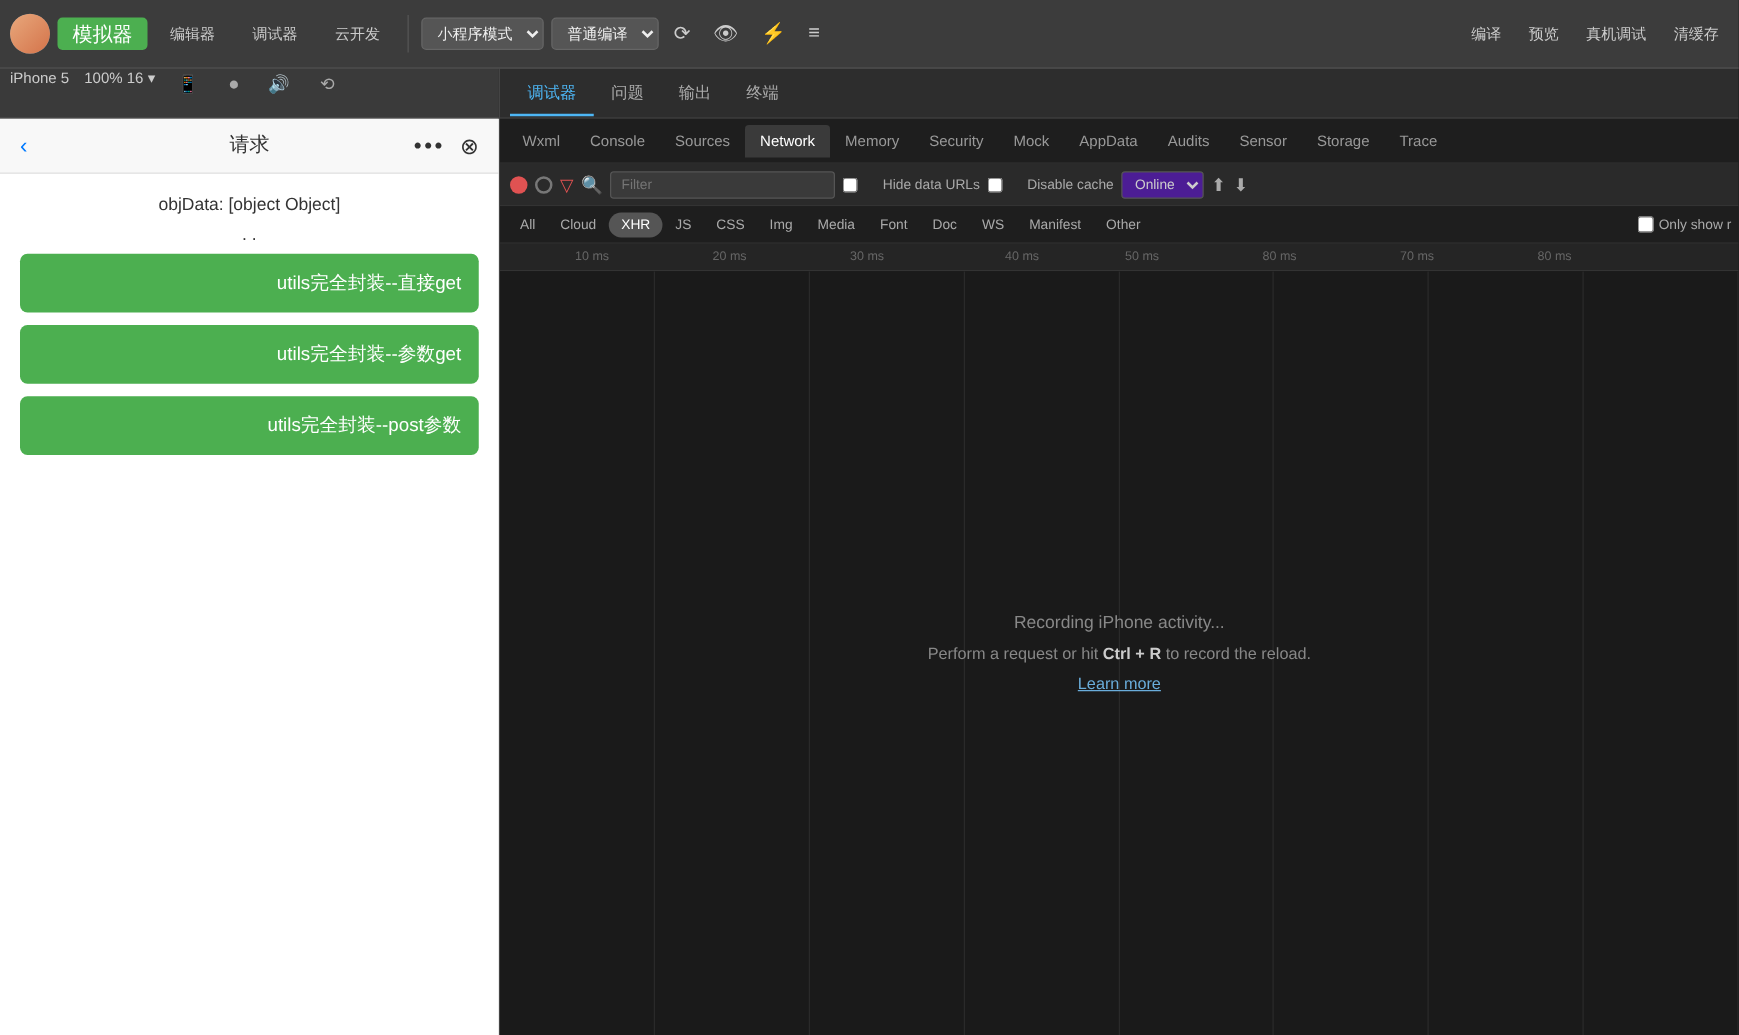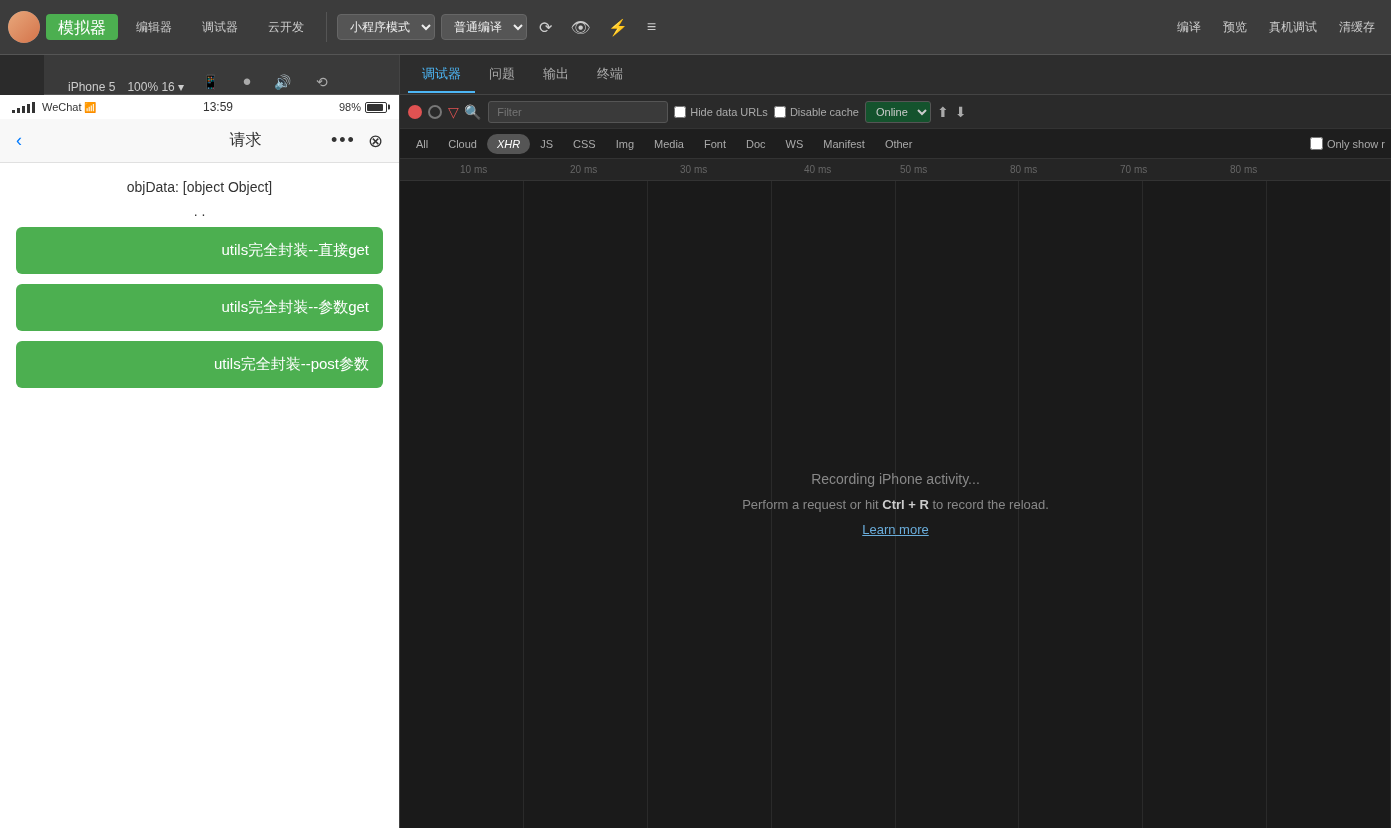--- a/index.html
+++ b/index.html
@@ -82,25 +82,24 @@
       flex-direction: column;
       border-right: 1px solid #444;
       flex-shrink: 0;
     }
 
     
     .phone-header-bar {
       height: 40px;
       background: #3a3a3a;
       display: flex;
-      align-items: flex-end;
-      padding: 0 24px;
+      align-items: flex-start;
+      padding: 0 8px;
       gap: 12px;
       border-bottom: 1px solid #555;
-      margin-left: 44px;
     }
     .phone-label {
       color: #ccc;
       font-size: 12px;
     }
 
     
     .phone-screen {
       background: white;
       flex: 1;
@@ -151,21 +150,20 @@
       border: none;
       cursor: pointer;
     }
     .phone-nav-title {
       position: absolute;
       left: 50%;
       transform: translateX(-50%);
       font-size: 16px;
       font-weight: 500;
       color: #333;
-      margin-left: 46px;
     }
     .phone-nav-icons {
       margin-left: auto;
       display: flex;
       gap: 12px;
       color: #333;
     }
 
     
     .phone-content {
@@ -265,25 +263,25 @@
     .net-stop-btn {
       width: 14px; height: 14px; background: transparent; border: 2px solid #777; border-radius: 50%; cursor: pointer;
     }
     .net-filter-icon {
       color: #e05252; font-size: 14px; cursor: pointer;
     }
     .net-search-icon {
       color: #aaa; font-size: 14px; cursor: pointer;
     }
     .checkbox-label {
-      display: flex; align-items: flex-end; gap: 4px; color: #aaa; font-size: 11px; cursor: pointer;
+      display: flex; align-items: flex-end; gap: 20px; color: #aaa; font-size: 11px; cursor: pointer;
     }
     .checkbox-label input { width: 12px; height: 12px; }
     .net-online-select {
-      background: #14532d; color: #ccc; border: 1px solid #555; border-radius: 3px;
+      background: #4c1d95; color: #ccc; border: 1px solid #555; border-radius: 3px;
       padding: 2px 6px; font-size: 11px; height: 22px;
     }
     .net-filter-input {
       flex: 0 0 180px;
       background: #3a3a3a;
       border: 1px solid #555;
       color: #ccc;
       border-radius: 3px;
       padding: 2px 8px;
       font-size: 11px;
@@ -306,21 +304,20 @@
       color: #aaa;
       font-size: 11px;
       padding: 4px 10px;
       cursor: pointer;
       white-space: nowrap;
       border-radius: 10px;
     }
     .net-type-tab.active {
       background: #555;
       color: white;
-      font-style: italic;
     }
     .net-only-show {
       margin-left: auto;
       display: flex;
       align-items: center;
       gap: 4px;
       color: #aaa;
       font-size: 11px;
     }
 
@@ -443,40 +440,20 @@
       </span>
 
       <button class="toolbar-icon-btn" style="font-size:14px;color:#aaa">📱</button>
       <button class="toolbar-icon-btn" style="font-size:14px;color:#aaa">⏺</button>
       <button class="toolbar-icon-btn" style="font-size:14px;color:#aaa">🔊</button>
       <button class="toolbar-icon-btn" style="font-size:14px;color:#aaa">⟲</button>
     </div>
 
     <div class="phone-screen">
 
-      <div class="phone-status-bar">
-        <div class="status-left">
-          <div class="status-signal">
-            <div class="signal-bar" style="height:3px"></div>
-            <div class="signal-bar" style="height:5px"></div>
-            <div class="signal-bar" style="height:7px"></div>
-            <div class="signal-bar" style="height:9px"></div>
-            <div class="signal-bar" style="height:11px"></div>
-          </div>
-          <span style="font-size:11px;margin-left:4px">WeChat</span>
-          <span style="font-size:10px">📶</span>
-        </div>
-        <span style="font-size:12px;font-weight:500">13:59</span>
-        <div style="display:flex;align-items:center;gap:4px">
-          <span style="font-size:11px">98%</span>
-          <div class="battery-icon">
-            <div class="battery-fill"></div>
-          </div>
-        </div>
-      </div>
 
       <div class="phone-nav-bar">
         <button class="phone-back-btn">‹</button>
         <span class="phone-nav-title">请求</span>
         <div class="phone-nav-icons">
           <span style="cursor:pointer;font-size:18px;letter-spacing:2px">•••</span>
           <span style="cursor:pointer;font-size:18px">⊗</span>
         </div>
       </div>
 
@@ -492,20 +469,34 @@
 
   <div class="devtools-panel">
 
     <div class="devtools-tabs">
       <span class="devtools-tab active">调试器</span>
       <span class="devtools-tab">问题</span>
       <span class="devtools-tab">输出</span>
       <span class="devtools-tab">终端</span>
     </div>
 
+    <div class="devtools-subtabs">
+      <span class="subtab">Wxml</span>
+      <span class="subtab">Console</span>
+      <span class="subtab">Sources</span>
+      <span class="subtab active">Network</span>
+      <span class="subtab">Memory</span>
+      <span class="subtab">Security</span>
+      <span class="subtab">Mock</span>
+      <span class="subtab">AppData</span>
+      <span class="subtab">Audits</span>
+      <span class="subtab">Sensor</span>
+      <span class="subtab">Storage</span>
+      <span class="subtab">Trace</span>
+    </div>
 
     <div class="network-controls">
       <button class="net-record-btn"></button>
       <button class="net-stop-btn"></button>
       <span class="net-filter-icon">▽</span>
       <span class="net-search-icon">🔍</span>
       <input class="net-filter-input" placeholder="Filter" style="">
       <label class="checkbox-label">
         <input type="checkbox" style="">
         <span>Hide data URLs</span>

